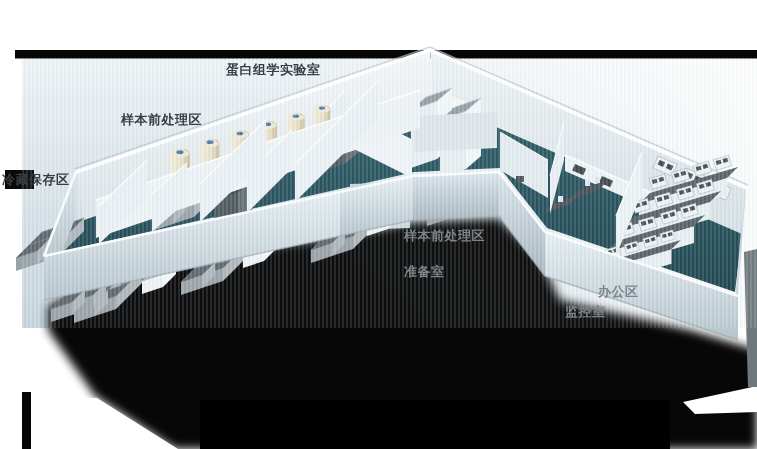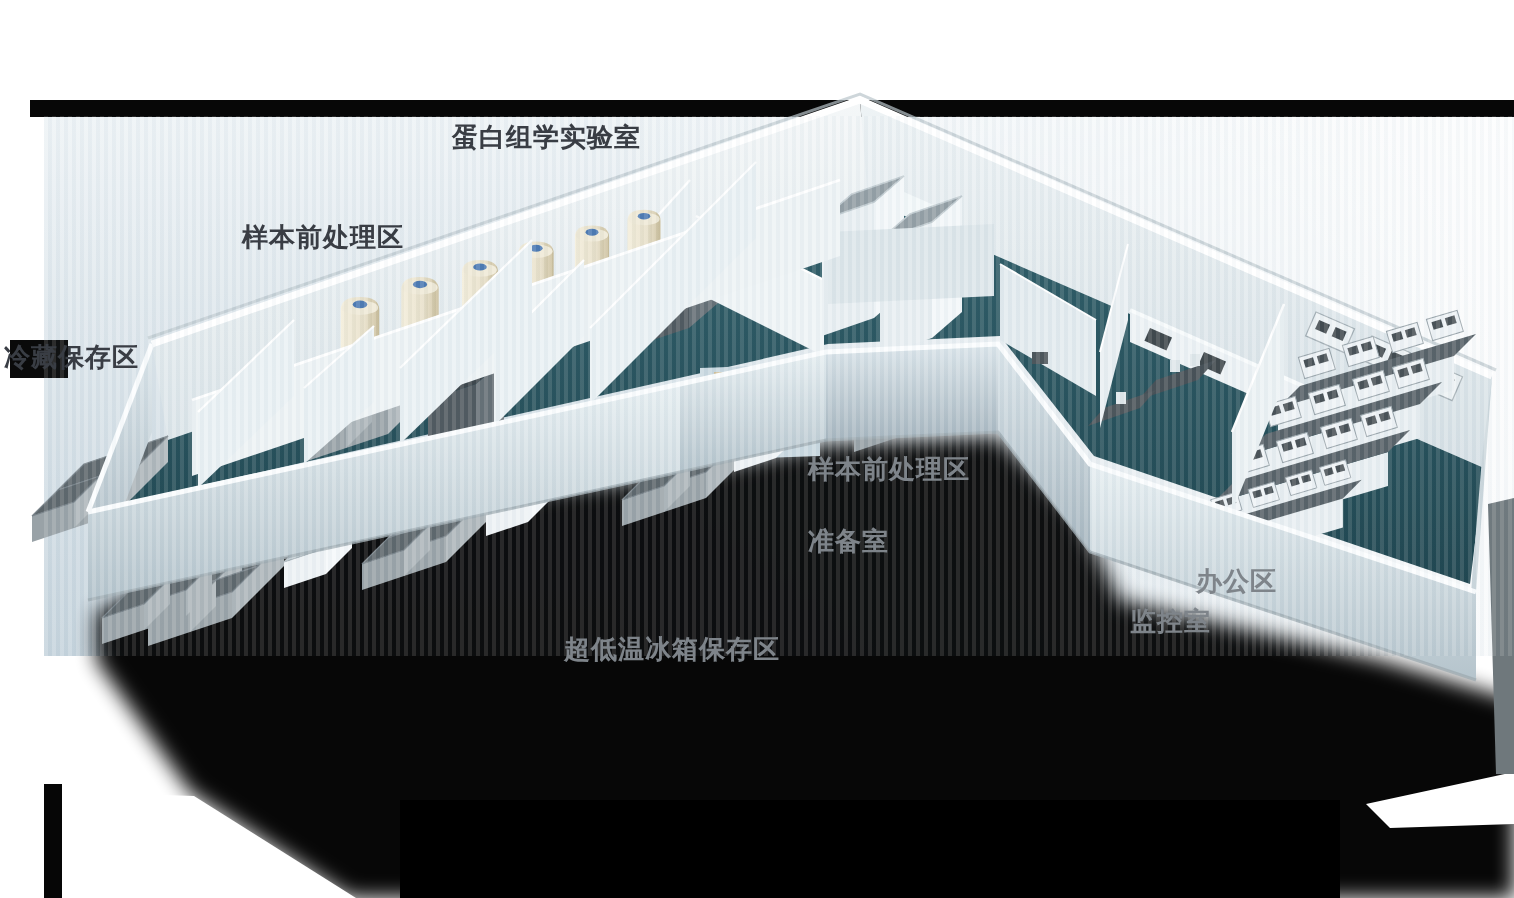--- a/index.html
+++ b/index.html
@@ -323,17 +323,16 @@
   <polygon points="744,252 757,249 757,387 748,387" fill="#6f787c"></polygon>
 </svg>
 
 <div class="stripes"></div>
 
 <div class="lbl lbl-dark" style="left:226px;top:62px;">蛋白组学实验室</div>
 <div class="lbl lbl-dark" style="left:121px;top:112px;">样本前处理区</div>
 <div class="lbl lbl-dark" style="left:2px;top:172px;text-align:right;">冷藏保存区</div>
 <div class="lbl lbl-light" style="left:404px;top:228px;">样本前处理区</div>
 <div class="lbl lbl-light" style="left:404px;top:264px;">准备室</div>
-<div class="lbl lbl-light" style="left:282px;top:318px;">超低温冰箱保存区</div>
 <div class="lbl lbl-light" style="left:598px;top:284px;">办公区</div>
 <div class="lbl lbl-light" style="left:565px;top:304px;text-align:right;">监控室</div>
 
 </div>
 
 </body></html>

